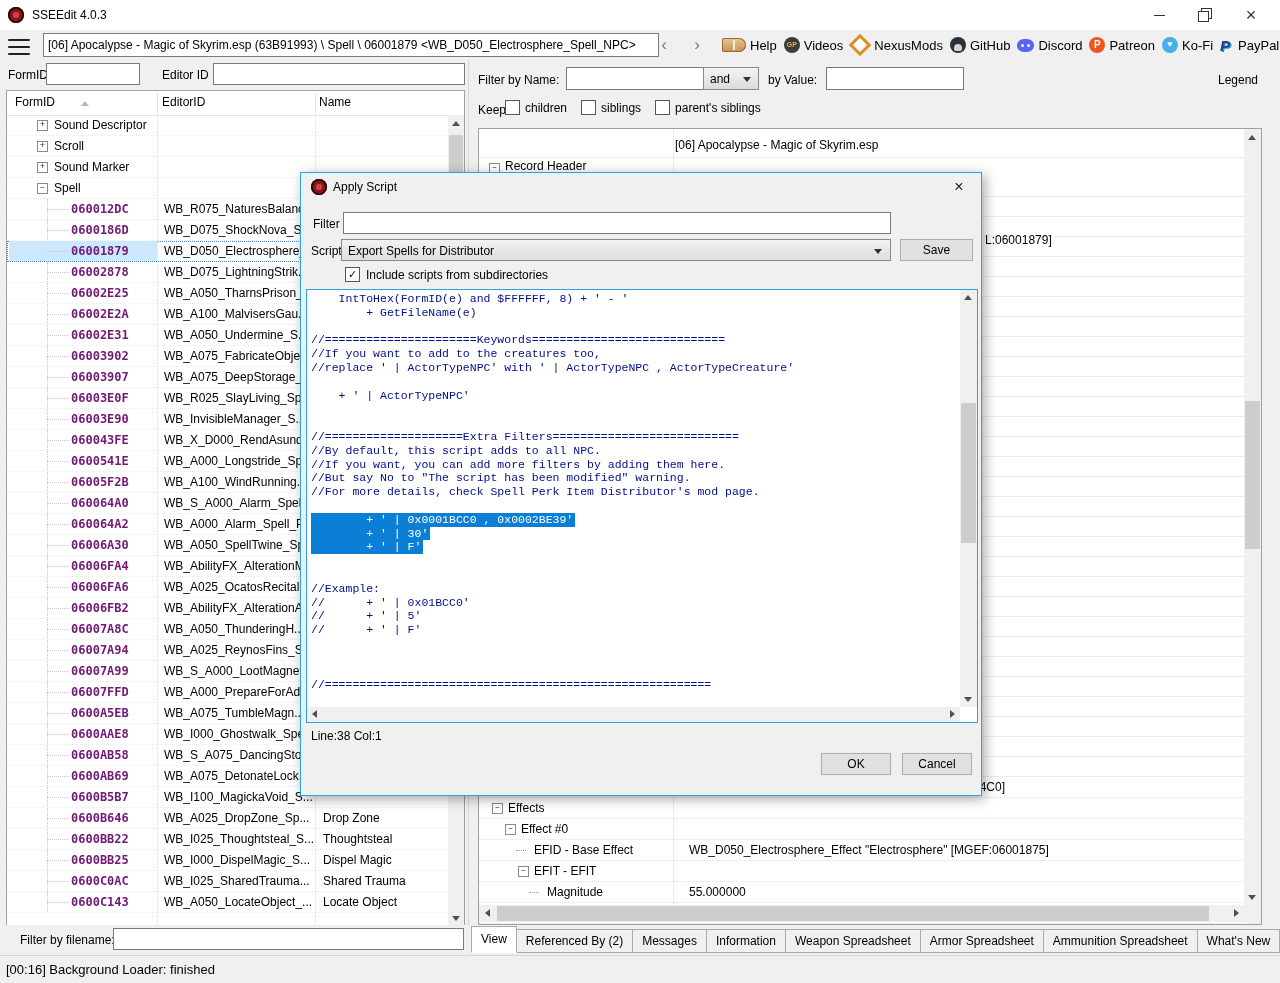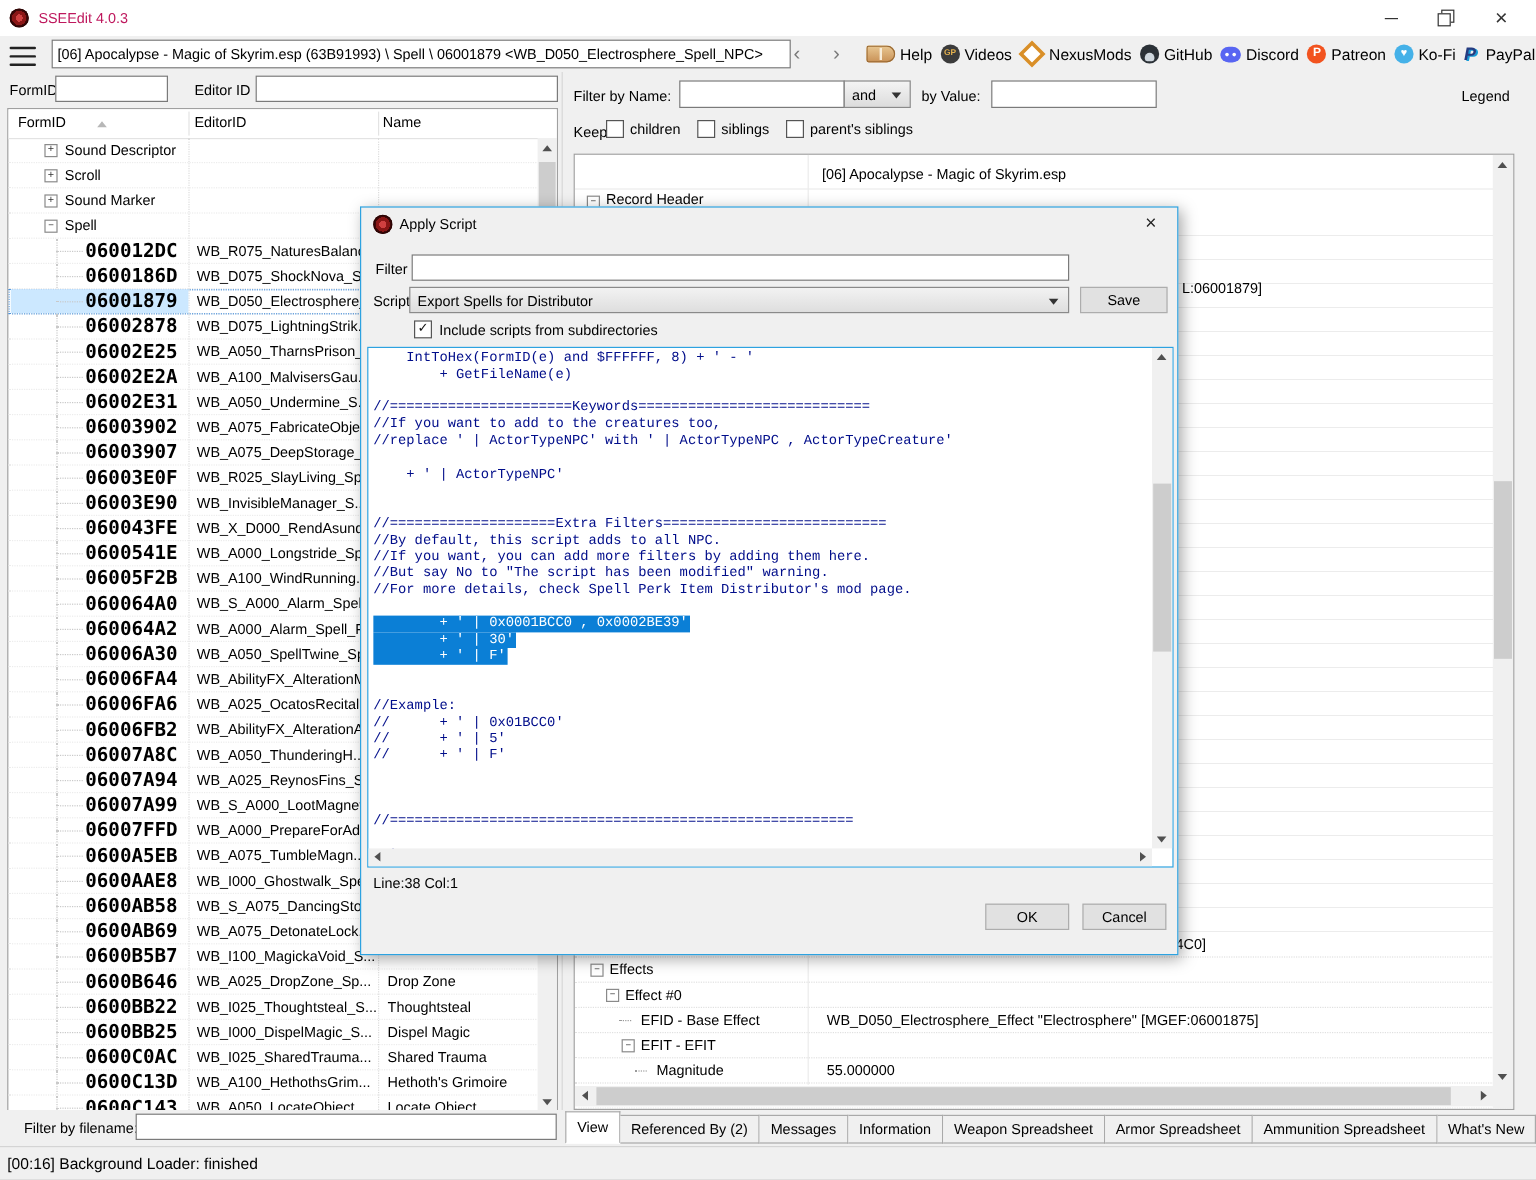--- a/index.html
+++ b/index.html
@@ -5,21 +5,21 @@
   html,body{margin:0;padding:0;background:#c8c8c8;}
   #app{position:relative;width:1280px;height:983px;background:#f0f0f0;
        font-family:"Liberation Sans",sans-serif;font-size:12px;color:#000;overflow:hidden;}
 
   
   #titlebar{position:absolute;left:0;top:0;width:1280px;height:30px;background:#ffffff;border-bottom:1px solid #e9e9e9;}
   .app-icon{position:absolute;width:16px;height:16px;border-radius:50%;
     background:radial-gradient(circle at 50% 50%, #d04040 0 3px, #8a1616 3px 6px, #400808 6px 8px);
     box-shadow:inset 0 0 0 1px #2a0404;}
   #titlebar .app-icon{left:8px;top:7px;}
-  #window-title{position:absolute;left:32px;top:8px;color:#be185d;}
+  #window-title{position:absolute;left:32px;top:8px;color:#000000;}
   .wc{position:absolute;top:0;width:46px;height:30px;display:flex;align-items:center;justify-content:center;color:#333;}
   #btn-min{left:1136px;}  #btn-max{left:1182px;}  #btn-close{left:1228px;}
   #btn-min::before{content:"";width:11px;border-top:1px solid #333;}
   #btn-max::before{content:"";width:9px;height:9px;border:1px solid #333;background:#fff;margin-left:3px;margin-top:-3px;}
   #btn-max::after{content:"";position:absolute;width:9px;height:9px;border:1px solid #333;background:#fff;margin-left:-3px;margin-top:3px;}
   #btn-close::before{content:"×";font-size:18px;line-height:16px;}
 
   
   #toolbar{position:absolute;left:0;top:30px;width:1280px;height:30px;background:#f0f0f0;}
   #hamburger{position:absolute;left:8px;top:7px;width:22px;height:16px;display:flex;flex-direction:column;justify-content:space-between;padding:2px 0;}
@@ -65,21 +65,21 @@
   .sort-up{display:inline-block;width:0;height:0;border-left:4px solid transparent;border-right:4px solid transparent;
      border-bottom:5px solid #b7b7b7;margin-left:26px;}
   .coldiv{position:absolute;top:24px;bottom:0;border-left:1px dotted #dcdcdc;}
   #tree-rows{position:absolute;left:0;top:24px;width:440px;}
   .trow{position:relative;height:20px;line-height:20px;border-bottom:1px dotted #ececec;white-space:nowrap;}
   .trow .expbox{position:absolute;left:30px;top:5px;}
   .trow .glabel{position:absolute;left:47px;}
   .trow.child::before{content:"";position:absolute;left:40px;top:0;bottom:0;border-left:1px dotted #c9c9c9;}
   .trow.child::after{content:"";position:absolute;left:40px;top:10px;width:22px;border-top:1px dotted #c9c9c9;}
   .t-formid{position:absolute;left:2px;width:148px;padding-left:62px;box-sizing:border-box;
-     font-family:"DejaVu Sans Mono","Liberation Mono",monospace;font-size:16px;font-weight:600;color:#000000;}
+     font-family:"DejaVu Sans Mono","Liberation Mono",monospace;font-size:12px;font-weight:600;color:#701a75;}
   .t-edid{position:absolute;left:157px;width:152px;overflow:hidden;}
   .t-name{position:absolute;left:316px;width:122px;overflow:hidden;}
   .trow.sel{outline:1px dotted #4a90d9;outline-offset:-1px;}
   .trow.sel .t-formid{background:#cce8ff;}
   .expbox{display:inline-block;width:9px;height:9px;border:1px solid #8a8a8a;background:#fff;
      font-size:9px;line-height:7px;text-align:center;color:#333;box-sizing:content-box;}
   .expbox.plus::before{content:"+";} .expbox.minus::before{content:"−";font-size:8px;}
   
   .sb-track{background:#f0f0f0;}
   .sb-thumb{background:#cdcdcd;}
@@ -111,21 +111,21 @@
   .cb{display:inline-block;width:13px;height:13px;border:1px solid #555;background:#fff;vertical-align:-2px;
       font-size:11px;line-height:12px;text-align:center;color:#111;}
   .cb.checked::before{content:"✓";}
   #keep-row{position:absolute;left:505px;top:100px;display:flex;gap:14px;align-items:center;}
   #keep-row .keep-item{display:flex;gap:5px;align-items:center;text-align:center;}
 
   #record-view{position:absolute;left:478px;top:128px;width:784px;height:797px;background:#fff;border:1px solid #a0a0a0;overflow:hidden;box-sizing:border-box;}
   #rv-grid{position:absolute;left:0;top:48px;width:100%;height:600px;
      background:repeating-linear-gradient(to bottom,transparent 0 19px,#ececec 19px 20px);}
   #rv-coldiv{position:absolute;left:194px;top:0;bottom:20px;border-left:1px solid #ececec;}
-  #rv-plugin-header{position:absolute;left:206px;top:9px;white-space:nowrap;}
+  #rv-plugin-header{position:absolute;left:196px;top:9px;white-space:nowrap;}
   #rv-header-line{position:absolute;left:0;top:28px;width:100%;border-top:1px solid #ececec;}
   #rv-record-header .expbox{position:absolute;left:10px;top:34px;}
   #rv-record-header .nlabel{position:absolute;left:26px;top:30px;}
   #rv-fragment{position:absolute;left:506px;top:104px;white-space:nowrap;}
   #rv-bottom{position:absolute;left:0;top:648px;width:100%;}
   .rv-row{position:relative;height:20px;line-height:20px;border-bottom:1px dotted #e0e0e0;white-space:nowrap;}
   .rv-row .expbox{position:absolute;top:5px;}
   .rv-row .stub{position:absolute;top:10px;width:10px;border-top:1px dotted #9a9a9a;}
   .rv-row .rv-label{position:absolute;}
   .rv-row .rv-value{position:absolute;left:210px;}
@@ -426,25 +426,20 @@
           <span class="t-formid">0600BB25</span>
           <span class="t-edid">WB_I000_DispelMagic_S...</span>
           <span class="t-name">Dispel Magic</span>
         </div>
         <div class="trow child">
           <span class="t-formid">0600C0AC</span>
           <span class="t-edid">WB_I025_SharedTrauma...</span>
           <span class="t-name">Shared Trauma</span>
         </div>
         <div class="trow child">
-          <span class="t-formid">0600C13D</span>
-          <span class="t-edid">WB_A100_HethothsGrim...</span>
-          <span class="t-name">Hethoth's Grimoire</span>
-        </div>
-        <div class="trow child">
           <span class="t-formid">0600C143</span>
           <span class="t-edid">WB_A050_LocateObject_...</span>
           <span class="t-name">Locate Object</span>
         </div>
       </div>
     <div id="tree-vscroll" class="sb-track">
       <span class="arr up"></span>
       <div id="tree-vthumb" class="sb-thumb"></div>
       <span class="arr down"></span>
     </div>

